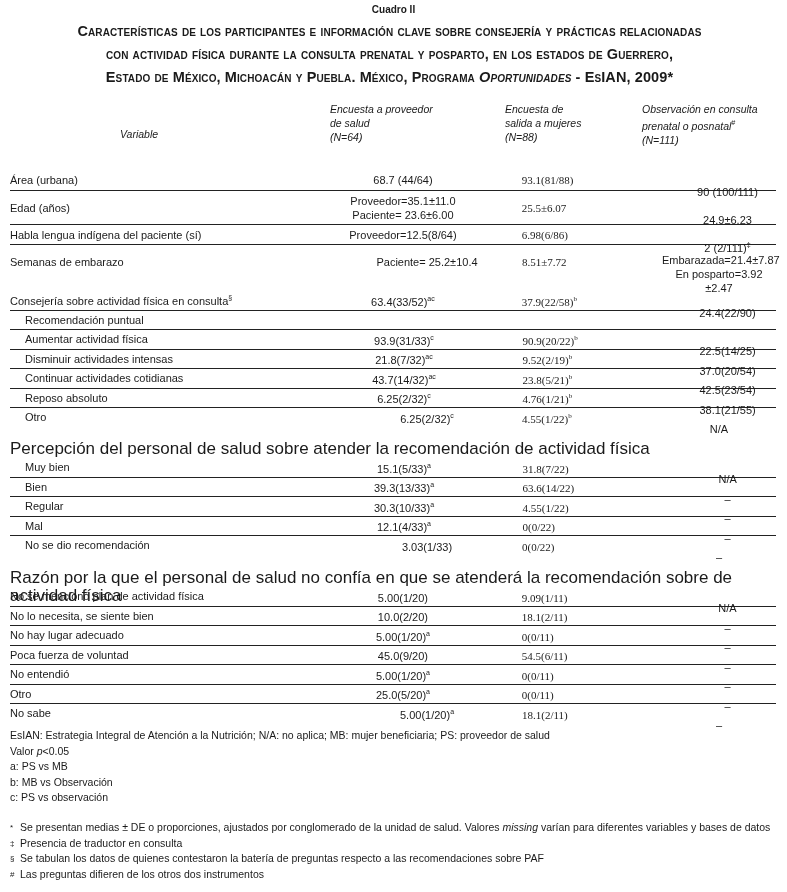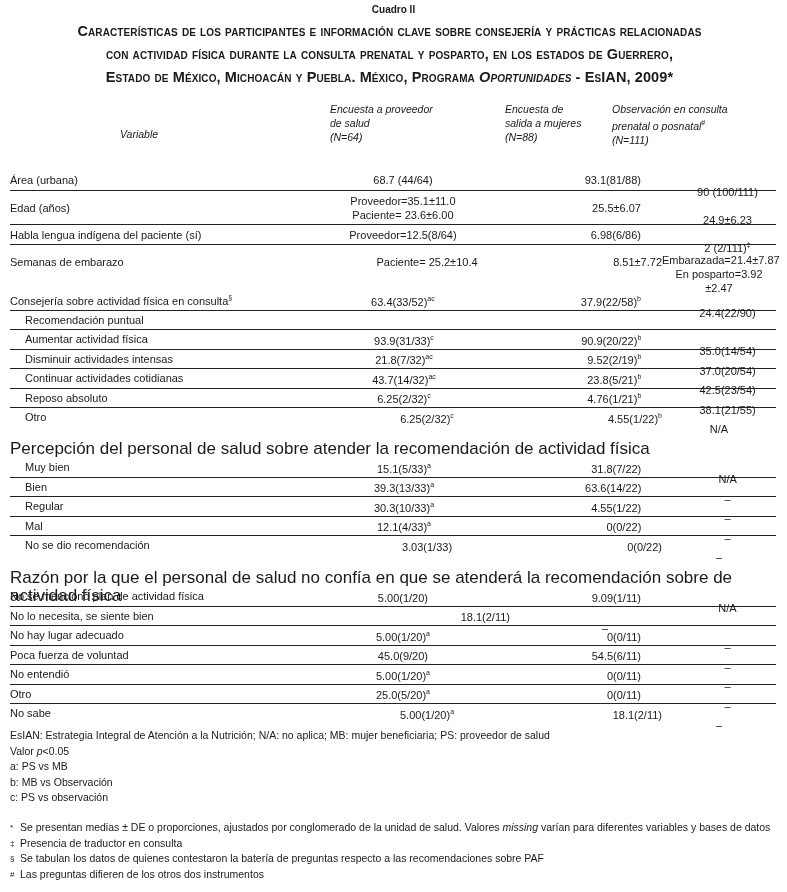--- a/index.html
+++ b/index.html
@@ -10,30 +10,30 @@
   .cuadro { position: absolute; top: 4px; left: 0; width: 787px; text-align: center;
     font-size: 10px; font-weight: bold; }
   .title { position: absolute; top: 20px; left: 0; width: 779px; text-align: center;
     font-size: 14.5px; font-weight: bold; line-height: 23px; font-variant: small-caps; letter-spacing: 0.1px; }
   .title .it { font-style: italic; }
 
   .hdr { position: absolute; top: 102px; font-size: 10.5px; font-style: italic; text-align: left; line-height: 14px; }
   .hdr-var { left: 120px; width: 150px; top: 127px; }
   .hdr-c1 { left: 330px; width: 170px; }
   .hdr-c2 { left: 505px; width: 150px; }
-  .hdr-c3 { left: 612px; width: 135px; }
+  .hdr-c3 { left: 642px; width: 135px; }
   .hdr sup { font-size: 7px; }
 
   .tbl { position: absolute; left: 10px; width: 766px; font-size: 11px; }
   .row { position: relative; display: flex; align-items: center; }
   .row.rule { border-bottom: 1px solid #222; gap: 38px; }
   .row .lbl { width: 322px; padding-left: 0; }
   .row .lbl.ind { padding-left: 15px; box-sizing: border-box; }
   .row .c1 { width: 190px; text-align: center; line-height: 14px; }
-  .row .c2 { width: 140px; text-align: right; line-height: 14px; }
+  .row .c2 { width: 140px; text-align: left; line-height: 14px; font-family: Liberation Serif, serif; }
   .row .c3 { width: 114px; text-align: center; line-height: 14px; margin-top: 24px; }
   .row sup { font-size: 7px; }
   .section-title { font-size: 17px; height: 18px; line-height: 18px; }
 
   .notes { position: absolute; left: 10px; font-size: 10.5px; line-height: 15.5px; }
   .notes2 { position: absolute; left: 10px; font-size: 10.5px; line-height: 15.5px; }
   .notes2 .sym { display: inline-block; width: 10px; font-size: 8px; vertical-align: top; }
   .notes .it, .notes2 .it { font-style: italic; }
 </style>
 </head>
@@ -104,21 +104,21 @@
     <div class="c3">24.4(22/90)</div>
   </div>
   <div class="row rule" style="height:18px;">
     <div class="lbl ind">Recomendación puntual</div>
   </div>
   <div id="consej-rows">
       <div class="row rule" style="height: 18.5px;">
         <div class="lbl ind">Aumentar actividad física</div>
         <div class="c1"><span>93.9(31/33)</span><sup>c</sup></div>
         <div class="c2"><span>90.9(20/22)</span><sup>b</sup></div>
-        <div class="c3">35.0(14/54)</div>
+        <div class="c3">22.5(14/25)</div>
       </div>
       <div class="row rule" style="height: 18.5px;">
         <div class="lbl ind">Disminuir actividades intensas</div>
         <div class="c1"><span>21.8(7/32)</span><sup>ac</sup></div>
         <div class="c2"><span>9.52(2/19)</span><sup>b</sup></div>
         <div class="c3">37.0(20/54)</div>
       </div>
       <div class="row rule" style="height: 18.5px;">
         <div class="lbl ind">Continuar actividades cotidianas</div>
         <div class="c1"><span>43.7(14/32)</span><sup>ac</sup></div>
@@ -180,20 +180,21 @@
   <div class="section-title">Razón por la que el personal de salud no confía en que se atenderá la recomendación sobre de actividad física</div>
   <div id="razon-rows">
       <div class="row rule" style="height: 18.5px;">
         <div class="lbl">No se mencionó plan de actividad física</div>
         <div class="c1"><span>5.00(1/20)</span><sup></sup></div>
         <div class="c2"><span>9.09(1/11)</span><sup></sup></div>
         <div class="c3">N/A</div>
       </div>
       <div class="row rule" style="height: 18.5px;">
         <div class="lbl">No lo necesita, se siente bien</div>
+        <div class="c1"><span>10.0(2/20)</span><sup></sup></div>
         <div class="c2"><span>18.1(2/11)</span><sup></sup></div>
         <div class="c3">–</div>
       </div>
       <div class="row rule" style="height: 18.5px;">
         <div class="lbl">No hay lugar adecuado</div>
         <div class="c1"><span>5.00(1/20)</span><sup>a</sup></div>
         <div class="c2"><span>0(0/11)</span><sup></sup></div>
         <div class="c3">–</div>
       </div>
       <div class="row rule" style="height: 18.5px;">

